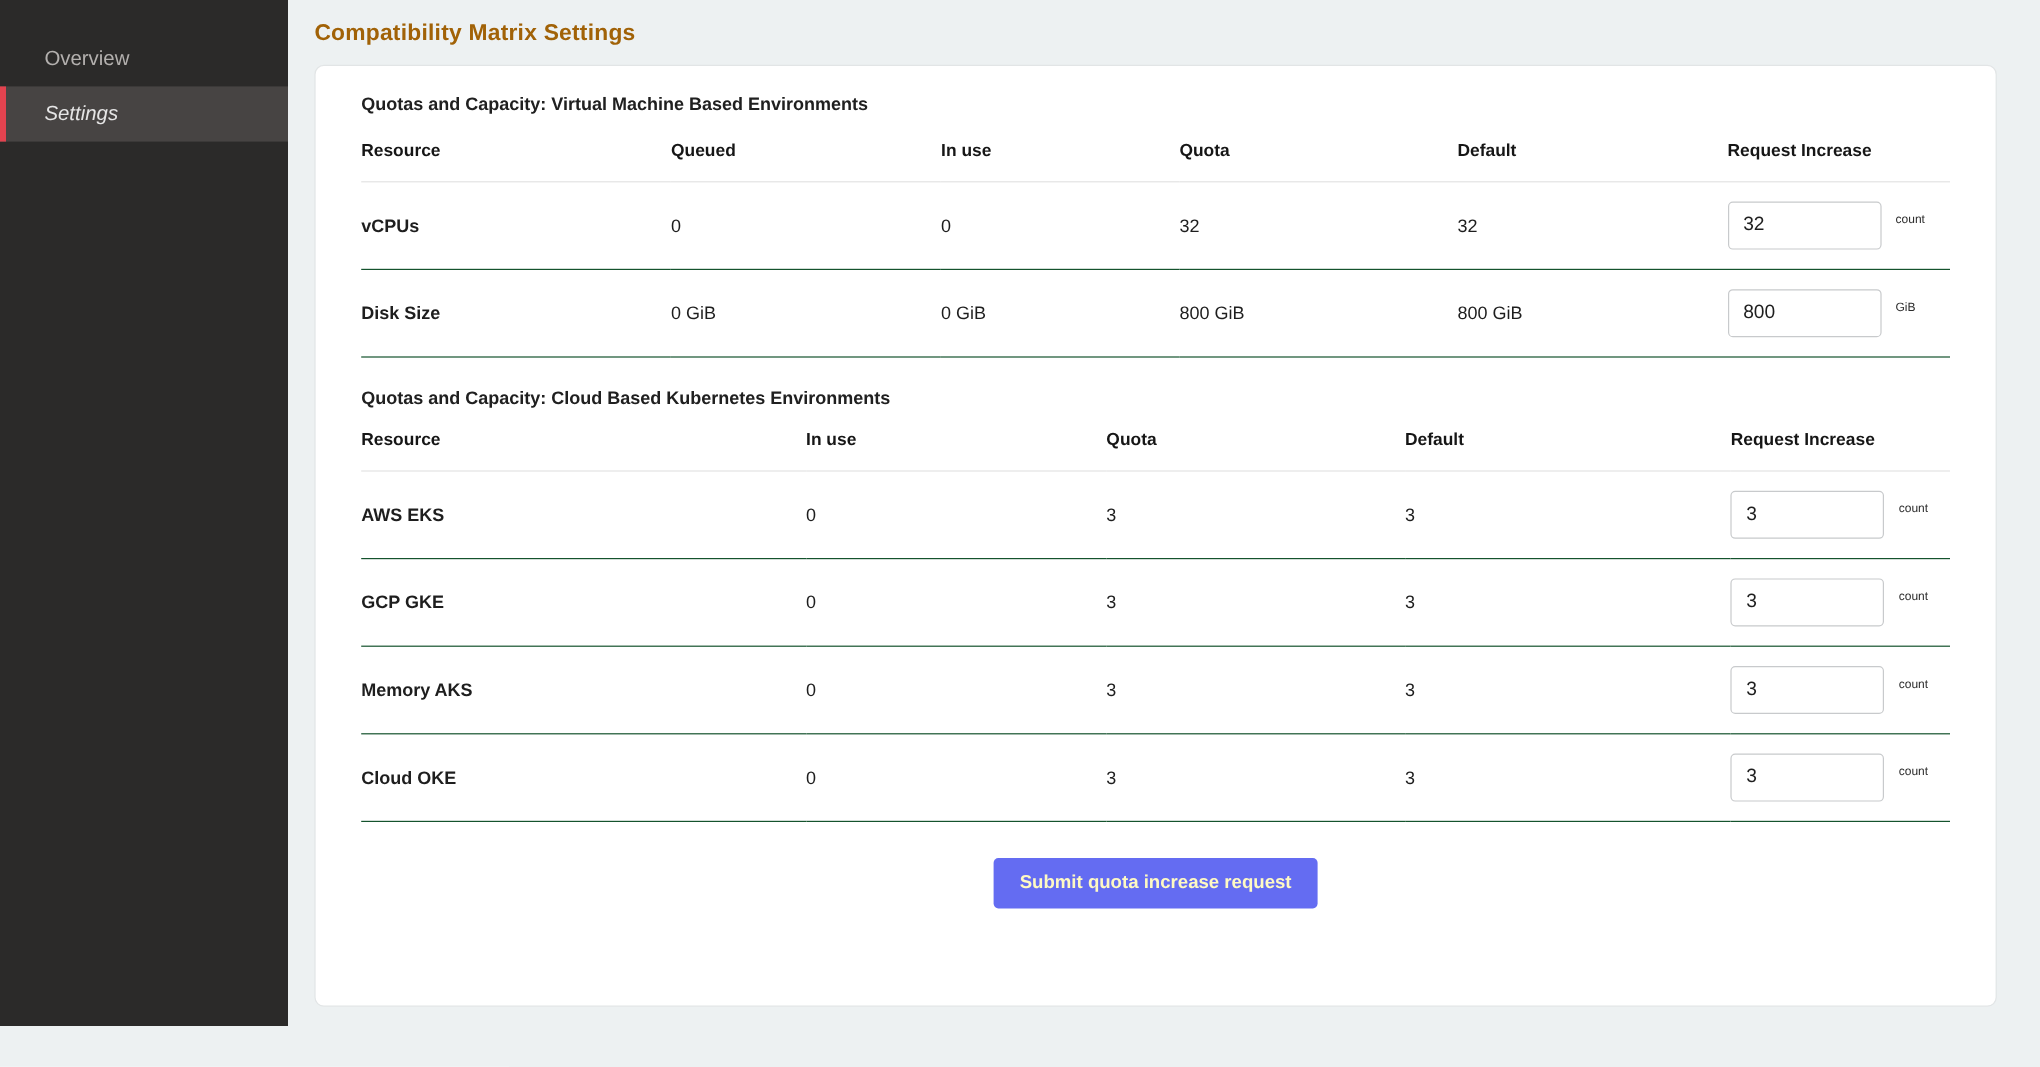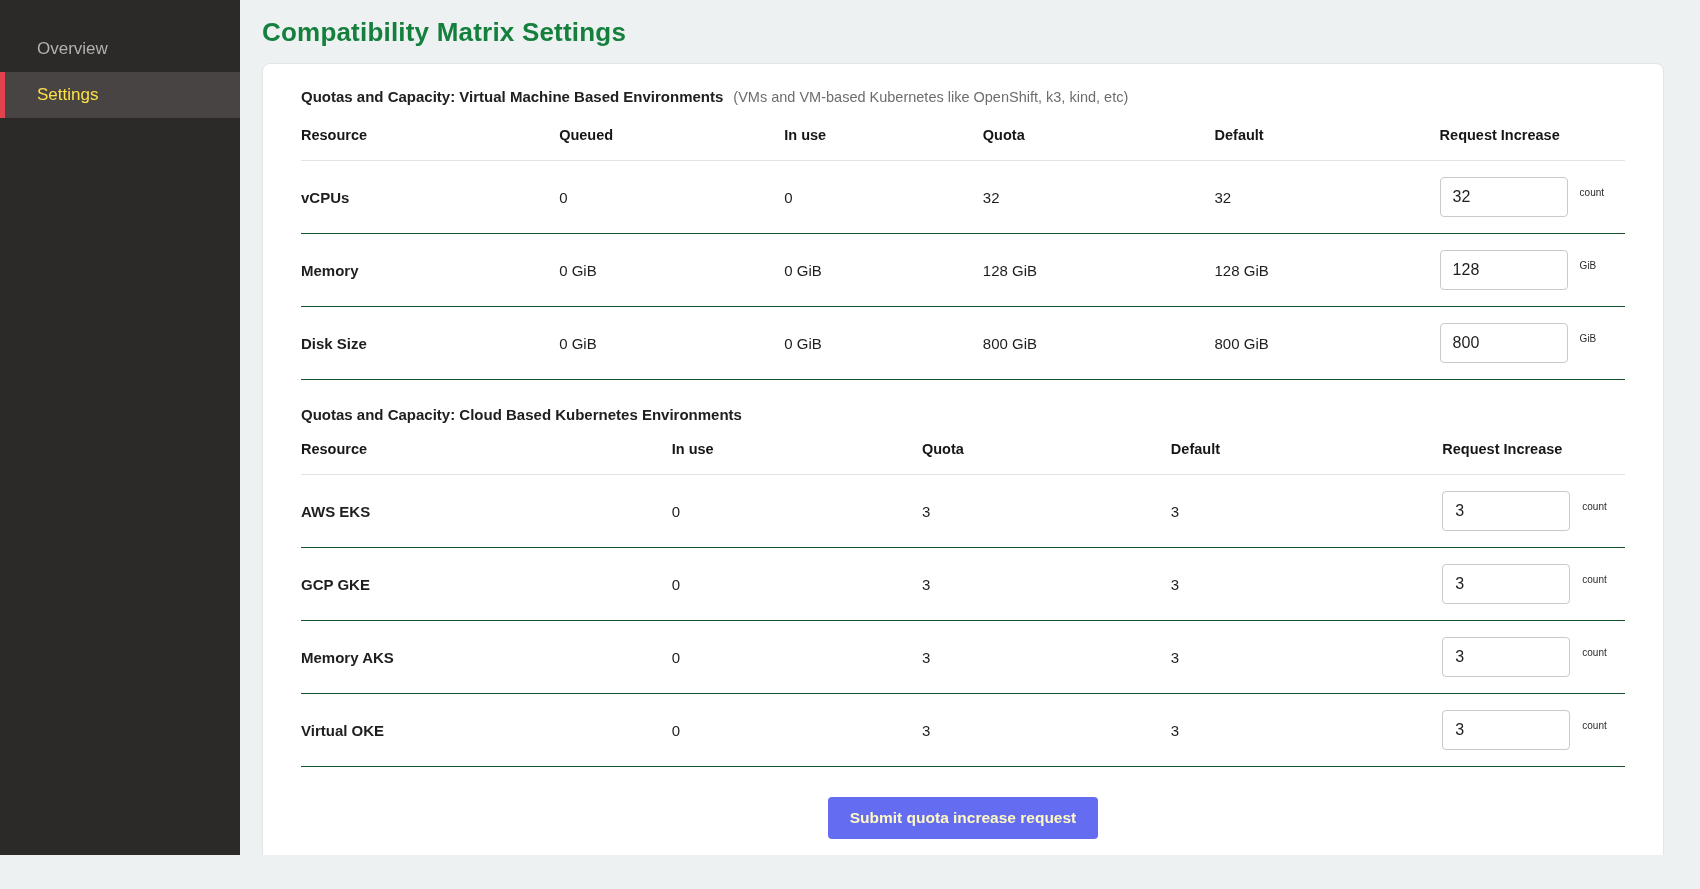--- a/index.html
+++ b/index.html
@@ -29,39 +29,40 @@
     display:flex;
     align-items:center;
     padding-left:32px;
     font-size:17px;
     color:#b3b0ae;
     cursor:pointer;
     border-left:5px solid transparent;
   }
   .nav-item.active{
     background:#474443;
-    color:#fde047;
+    color:#e5e5e5;
     border-left:5px solid var(--accent-red);
+    font-style:italic;
   }
 
   
   .main{
     flex:1;
     height:100%;
     display:flex;
     flex-direction:column;
     overflow:hidden;
   }
   .page-header{
     padding:17px 36px 15px 22px;
   }
   .page-title{
-    font-size:26px;
+    font-size:19px;
     font-weight:700;
-    color:#15803d;
+    color:#a16207;
     letter-spacing:0.2px;
   }
   .card{
     background:#ffffff;
     border:1px solid #e2e5e6;
     border-radius:8px;
     margin:0 36px 16px 22px;
     padding:24px 38px 28px 38px;
     flex:1;
   }
@@ -182,21 +183,20 @@
 
     <div class="page-header">
       <h1 class="page-title">Compatibility Matrix Settings</h1>
     </div>
 
     <div class="card">
 
       <section class="section-1">
         <div class="section-title-row">
           <span class="section-title">Quotas and Capacity: Virtual Machine Based Environments</span>
-          <span class="section-subtitle">(VMs and VM-based Kubernetes like OpenShift, k3, kind, etc)</span>
         </div>
 
         <table class="vm-table">
           <colgroup>
             <col class="c-resource">
               <col class="c-queued">
               <col class="c-inuse">
             <col class="c-quota">
               <col class="c-default">
               <col class="c-request">
@@ -219,33 +219,20 @@
     <td>32</td>
     <td>32</td>
     <td>
       <div class="request-wrap">
         <input type="text" class="request-input" value="32" style="">
         <span class="unit">count</span>
       </div>
     </td>
   </tr>
 
-  <tr class="data-row">
-    <td class="resource">Memory</td>
-    <td>0 GiB</td>
-    <td>0 GiB</td>
-    <td>128 GiB</td>
-    <td>128 GiB</td>
-    <td>
-      <div class="request-wrap">
-        <input type="text" class="request-input" value="128" style="">
-        <span class="unit">GiB</span>
-      </div>
-    </td>
-  </tr>
 
   <tr class="data-row">
     <td class="resource">Disk Size</td>
     <td>0 GiB</td>
     <td>0 GiB</td>
     <td>800 GiB</td>
     <td>800 GiB</td>
     <td>
       <div class="request-wrap">
         <input type="text" class="request-input" value="800" style="">
@@ -313,21 +300,21 @@
     <td>3</td>
     <td>
       <div class="request-wrap">
         <input type="text" class="request-input" value="3" style="">
         <span class="unit">count</span>
       </div>
     </td>
   </tr>
 
   <tr class="data-row">
-    <td class="resource">Virtual OKE</td>
+    <td class="resource">Cloud OKE</td>
     <td>0</td>
     <td>3</td>
     <td>3</td>
     <td>
       <div class="request-wrap">
         <input type="text" class="request-input" value="3" style="">
         <span class="unit">count</span>
       </div>
     </td>
   </tr>

